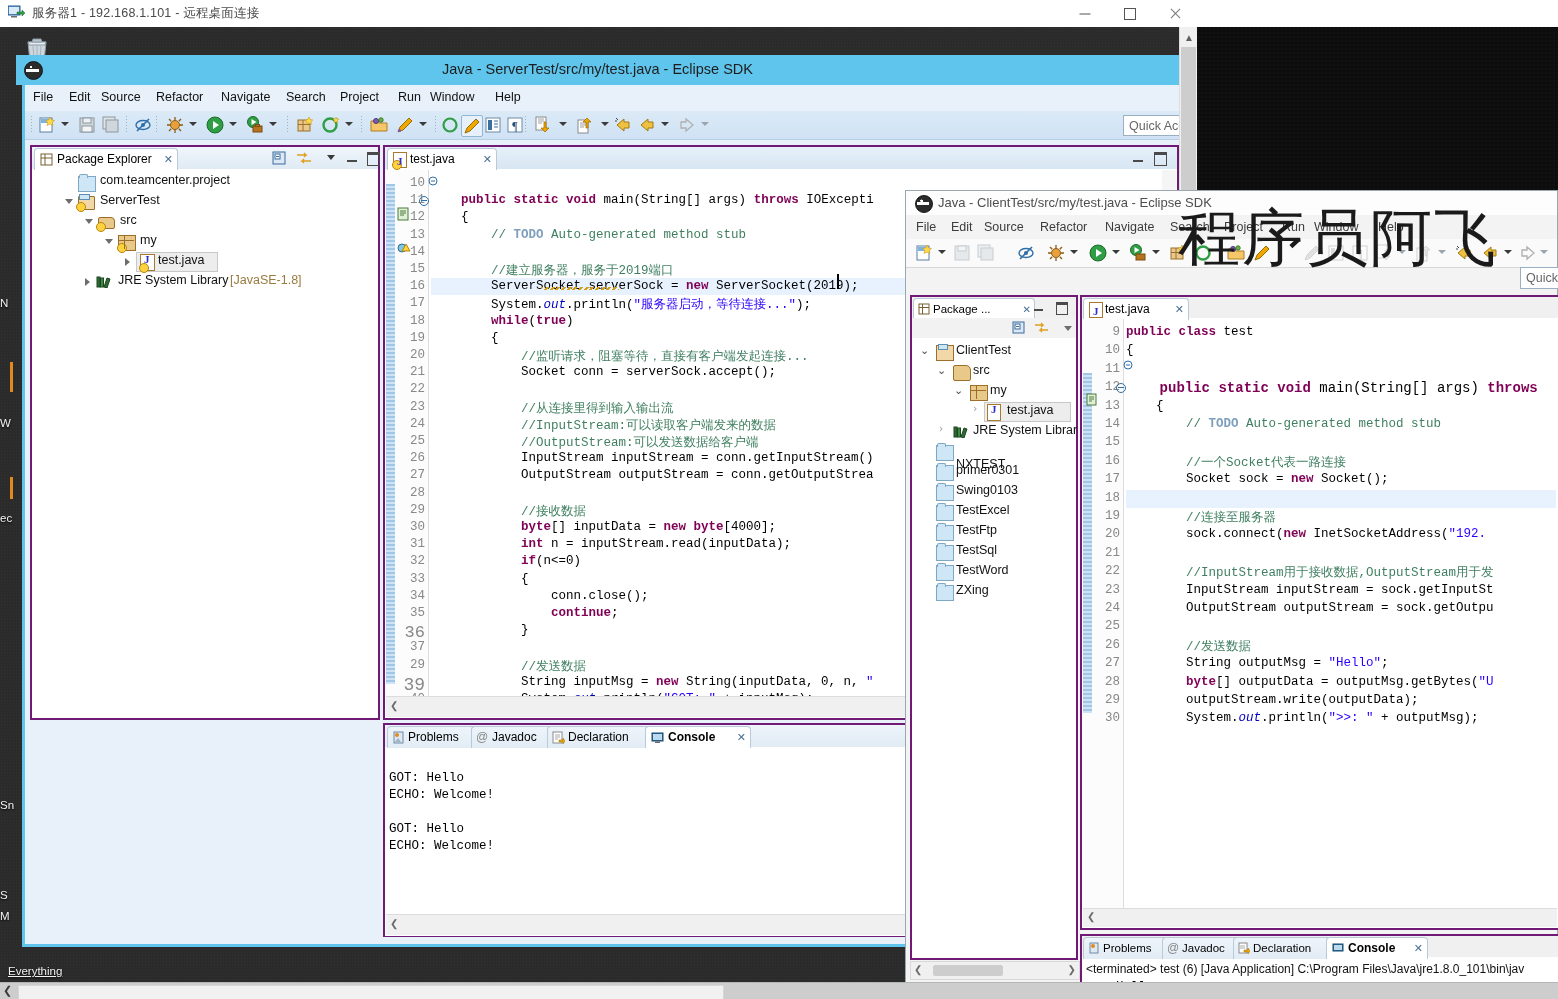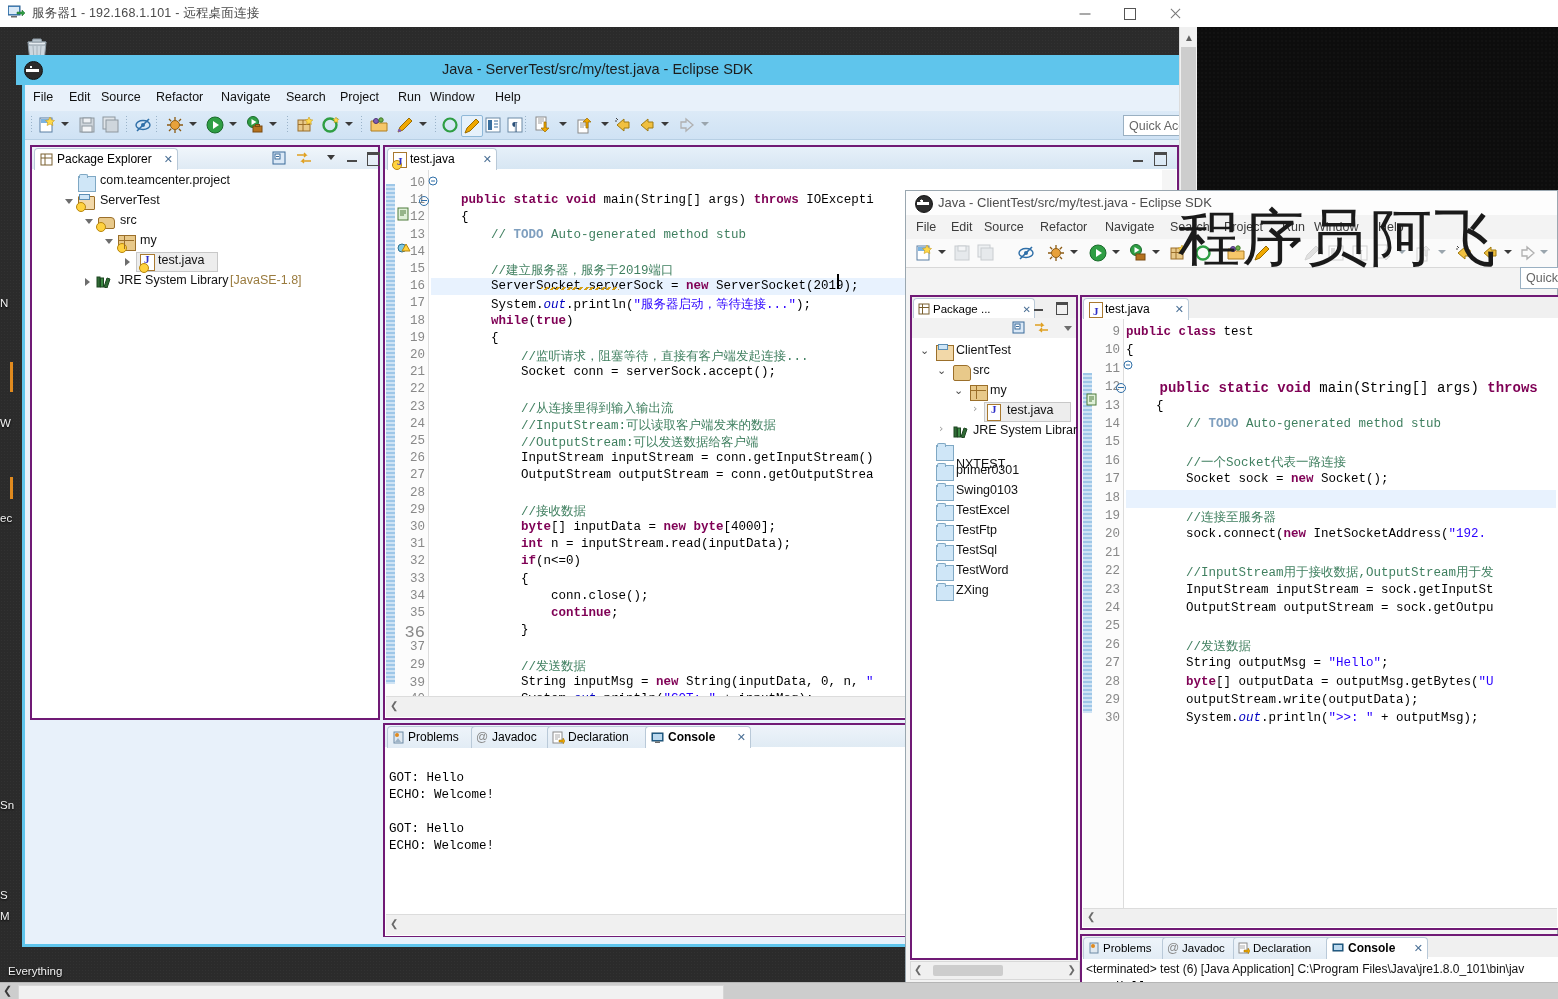--- a/index.html
+++ b/index.html
@@ -133,21 +133,21 @@
      border:1px solid #d6d6d6;}
   #pagescroll .lft{position:absolute;left:3px;top:1px;font-size:11px;color:#3a3a3a;}
 
   
   #rdpvscroll{position:absolute;left:1179px;top:27px;width:17px;height:955px;background:#f0f0f0;
      border-left:1px solid #dcdcdc;}
   #rdpvscroll .up{position:absolute;left:4px;top:5px;font-size:10px;color:#606060;}
   #rdpvscroll .thumb{position:absolute;left:1px;top:20px;width:15px;height:300px;background:#cdcdcd;}
 
   #everything-label{position:absolute;left:8px;top:938px;color:#f0f0f0;font-size:11.5px;
-     text-shadow:0 1px 2px #000;}
+     text-shadow:0 1px 2px #000;text-decoration:underline;}
 </style>
 </head>
 <body>
 
 <div id="rdp-titlebar">
   <svg class="rdp-ico" viewBox="0 0 17 16">
     <rect x="0" y="1" width="12" height="9" fill="#5b9bd5" stroke="#2a5f8f"></rect>
     <rect x="1" y="2" width="10" height="7" fill="#dbeaf7"></rect>
     <rect x="3" y="11" width="6" height="1.5" fill="#6c6c6c"></rect>
     <path d="M9 7 l5 0 l0 -2 l3 3 l-3 3 l0 -2 l-5 0 z" fill="#2f9e44" stroke="#1b6b2c" stroke-width=".5"></path>
@@ -448,21 +448,21 @@
           <div class="lnum" style="top: 332.8px; font-size: 12.5px;">29</div>
           <div class="lnum" style="top: 350px; font-size: 12.5px;">30</div>
           <div class="lnum" style="top: 367.2px; font-size: 12.5px;">31</div>
           <div class="lnum" style="top: 384.4px; font-size: 12.5px;">32</div>
           <div class="lnum" style="top: 401.6px; font-size: 12.5px;">33</div>
           <div class="lnum" style="top: 418.8px; font-size: 12.5px;">34</div>
           <div class="lnum" style="top: 436px; font-size: 12.5px;">35</div>
           <div class="lnum" style="top: 453.2px; font-size: 17px;">36</div>
           <div class="lnum" style="top: 470.4px; font-size: 12.5px;">37</div>
           <div class="lnum" style="top: 487.6px; font-size: 12.5px;">29</div>
-          <div class="lnum" style="top: 504.8px; font-size: 13px;">39</div>
+          <div class="lnum" style="top: 504.8px; font-size: 18px;">39</div>
           <div class="lnum" style="top: 522px; font-size: 12.5px;">40</div>
         </div>
 
       <div id="w1-code" style="position:absolute;left:46px;top:23px;right:16px;bottom:22px;overflow:hidden;">
           <div class="codeline" style="left: 0px; top: 6px; font-size: 12.5px;"></div>
           <div class="codeline" style="left: 0px; top: 23.2px; font-size: 12.5px;">    <span class="kw">public</span> <span class="kw">static</span> <span class="kw">void</span> main(String[] args) <span class="kw">throws</span> IOExcepti</div>
           <div class="codeline" style="left: 0px; top: 40.4px; font-size: 12.5px;">    {</div>
           <div class="codeline" style="left: 0px; top: 57.6px; font-size: 12.5px;"><span class="cm">        // <span class="cmk">TODO</span> Auto-generated method stub</span></div>
           <div class="codeline" style="left: 0px; top: 74.8px; font-size: 12.5px;"></div>
           <div class="codeline" style="left: 0px; top: 92px; font-size: 12.5px;"><span class="cm">        //建立服务器，服务于2019端口</span></div>

